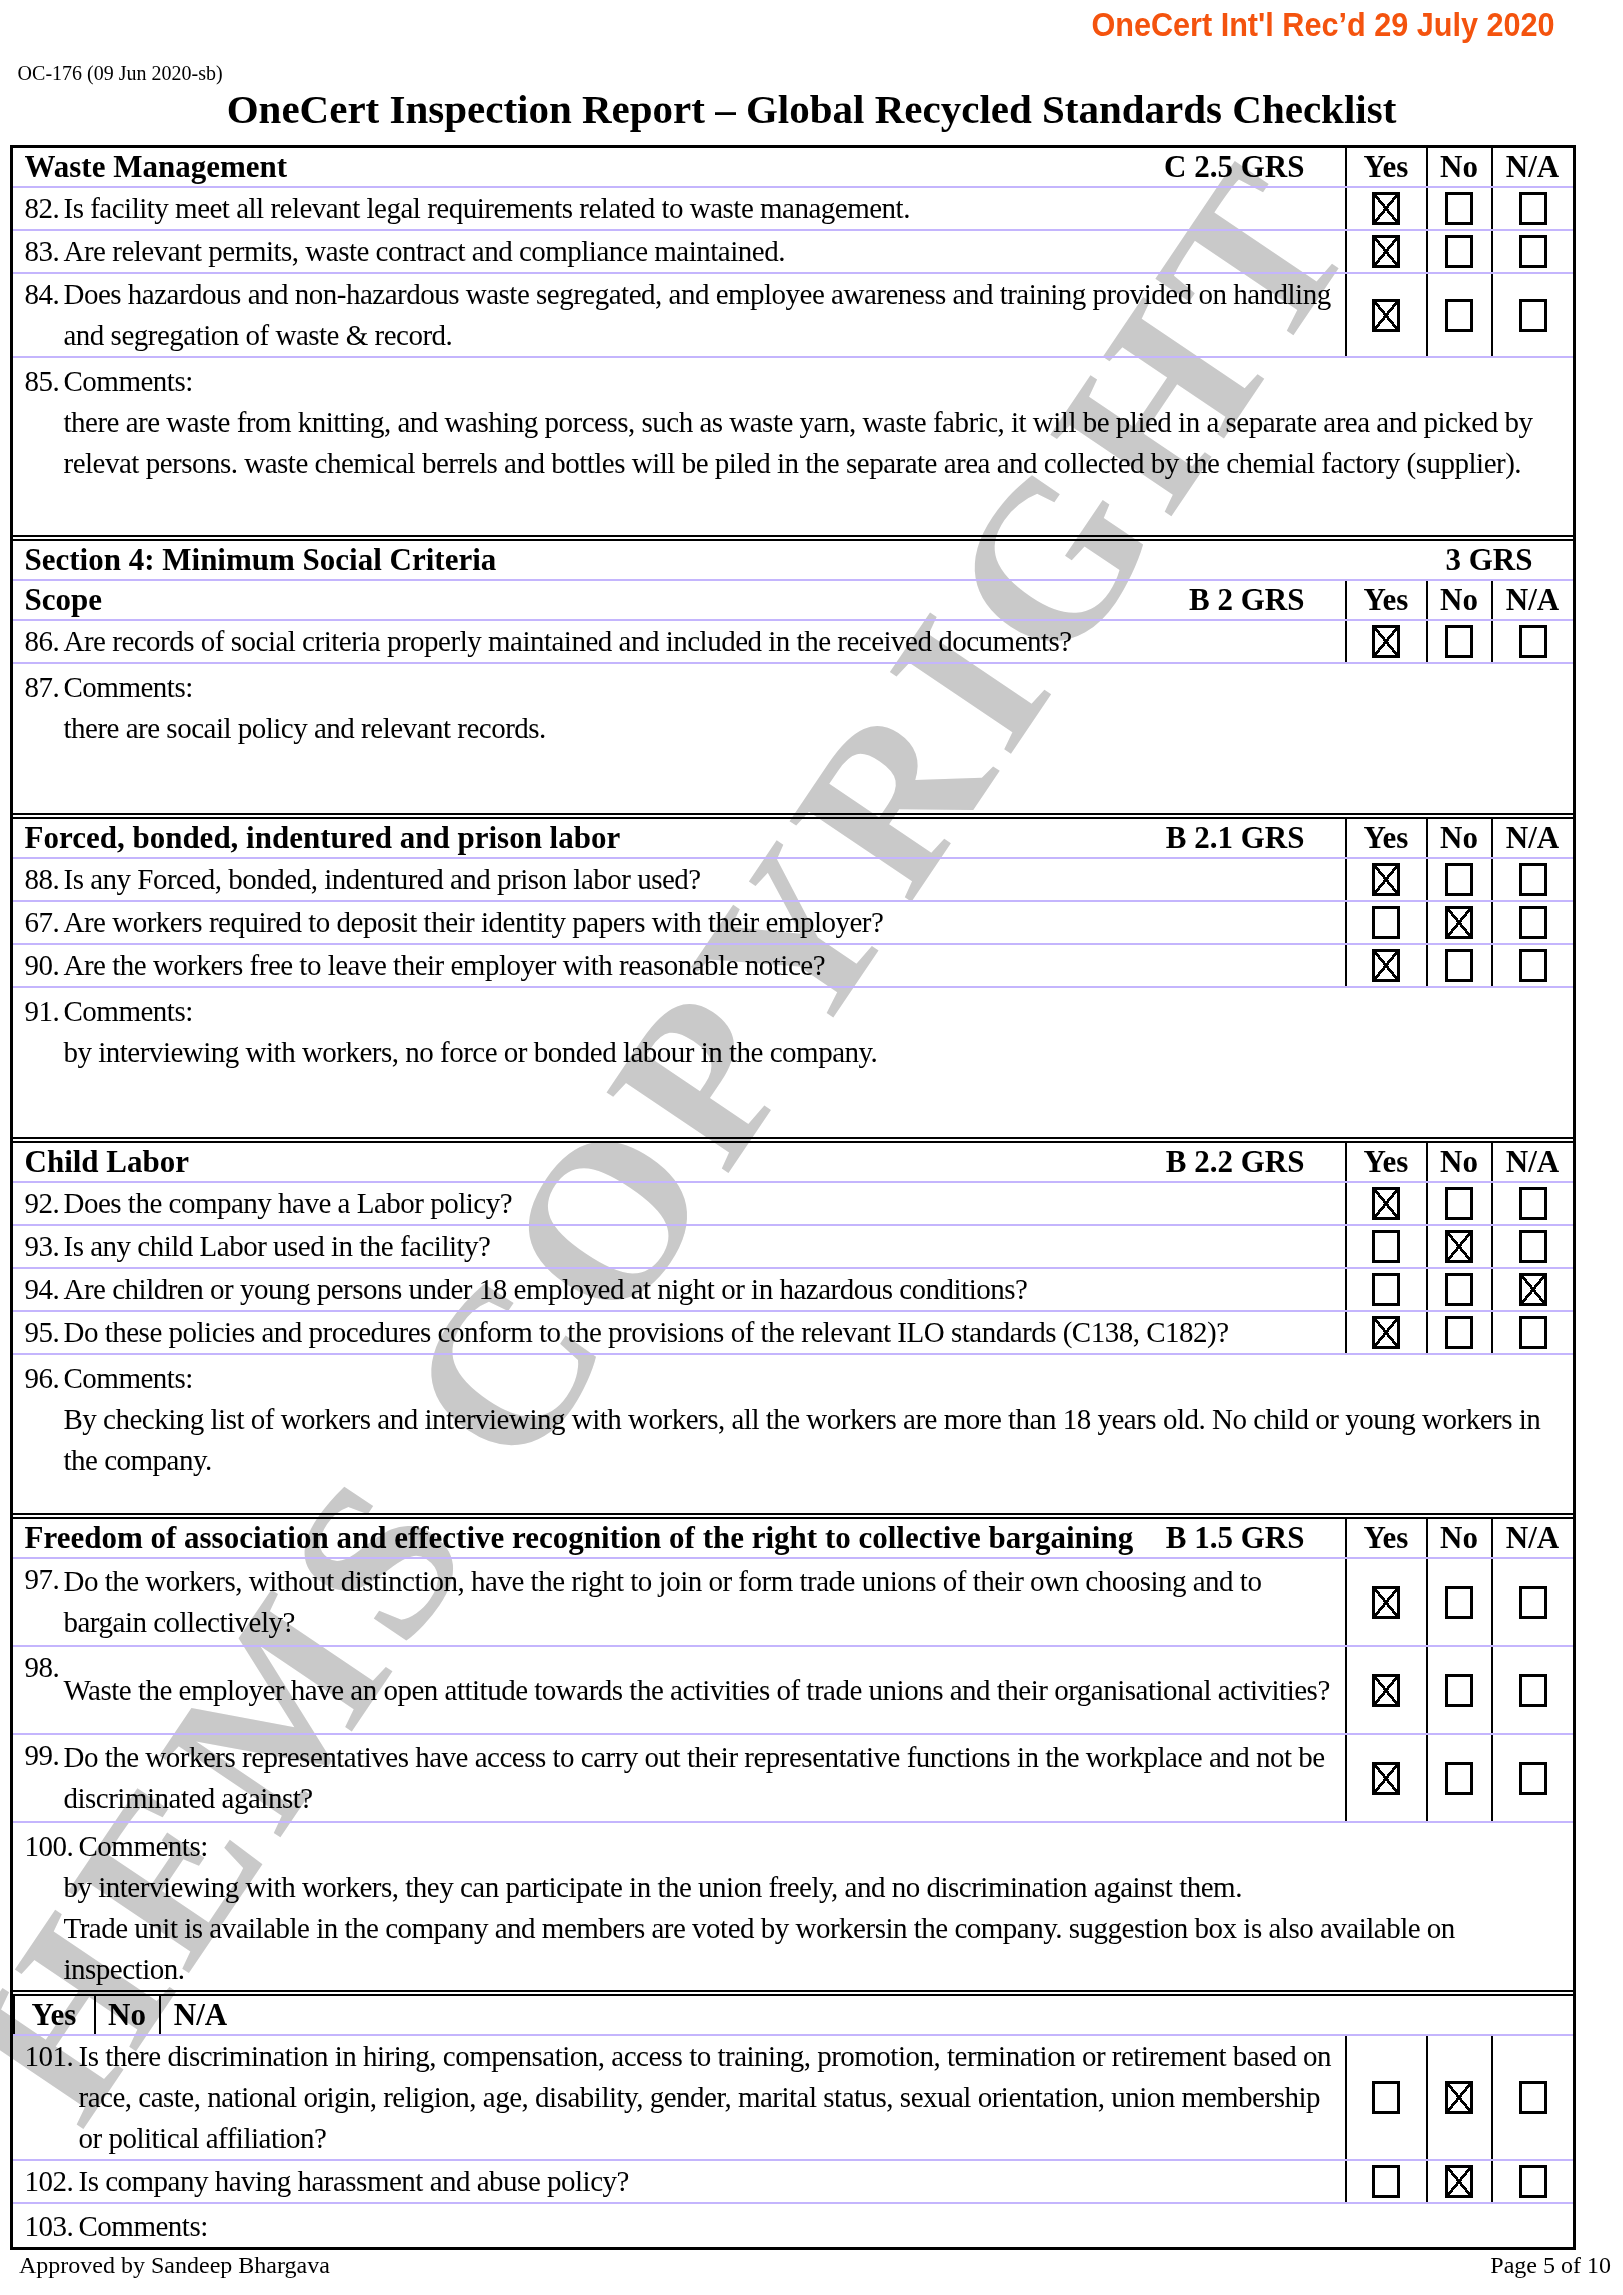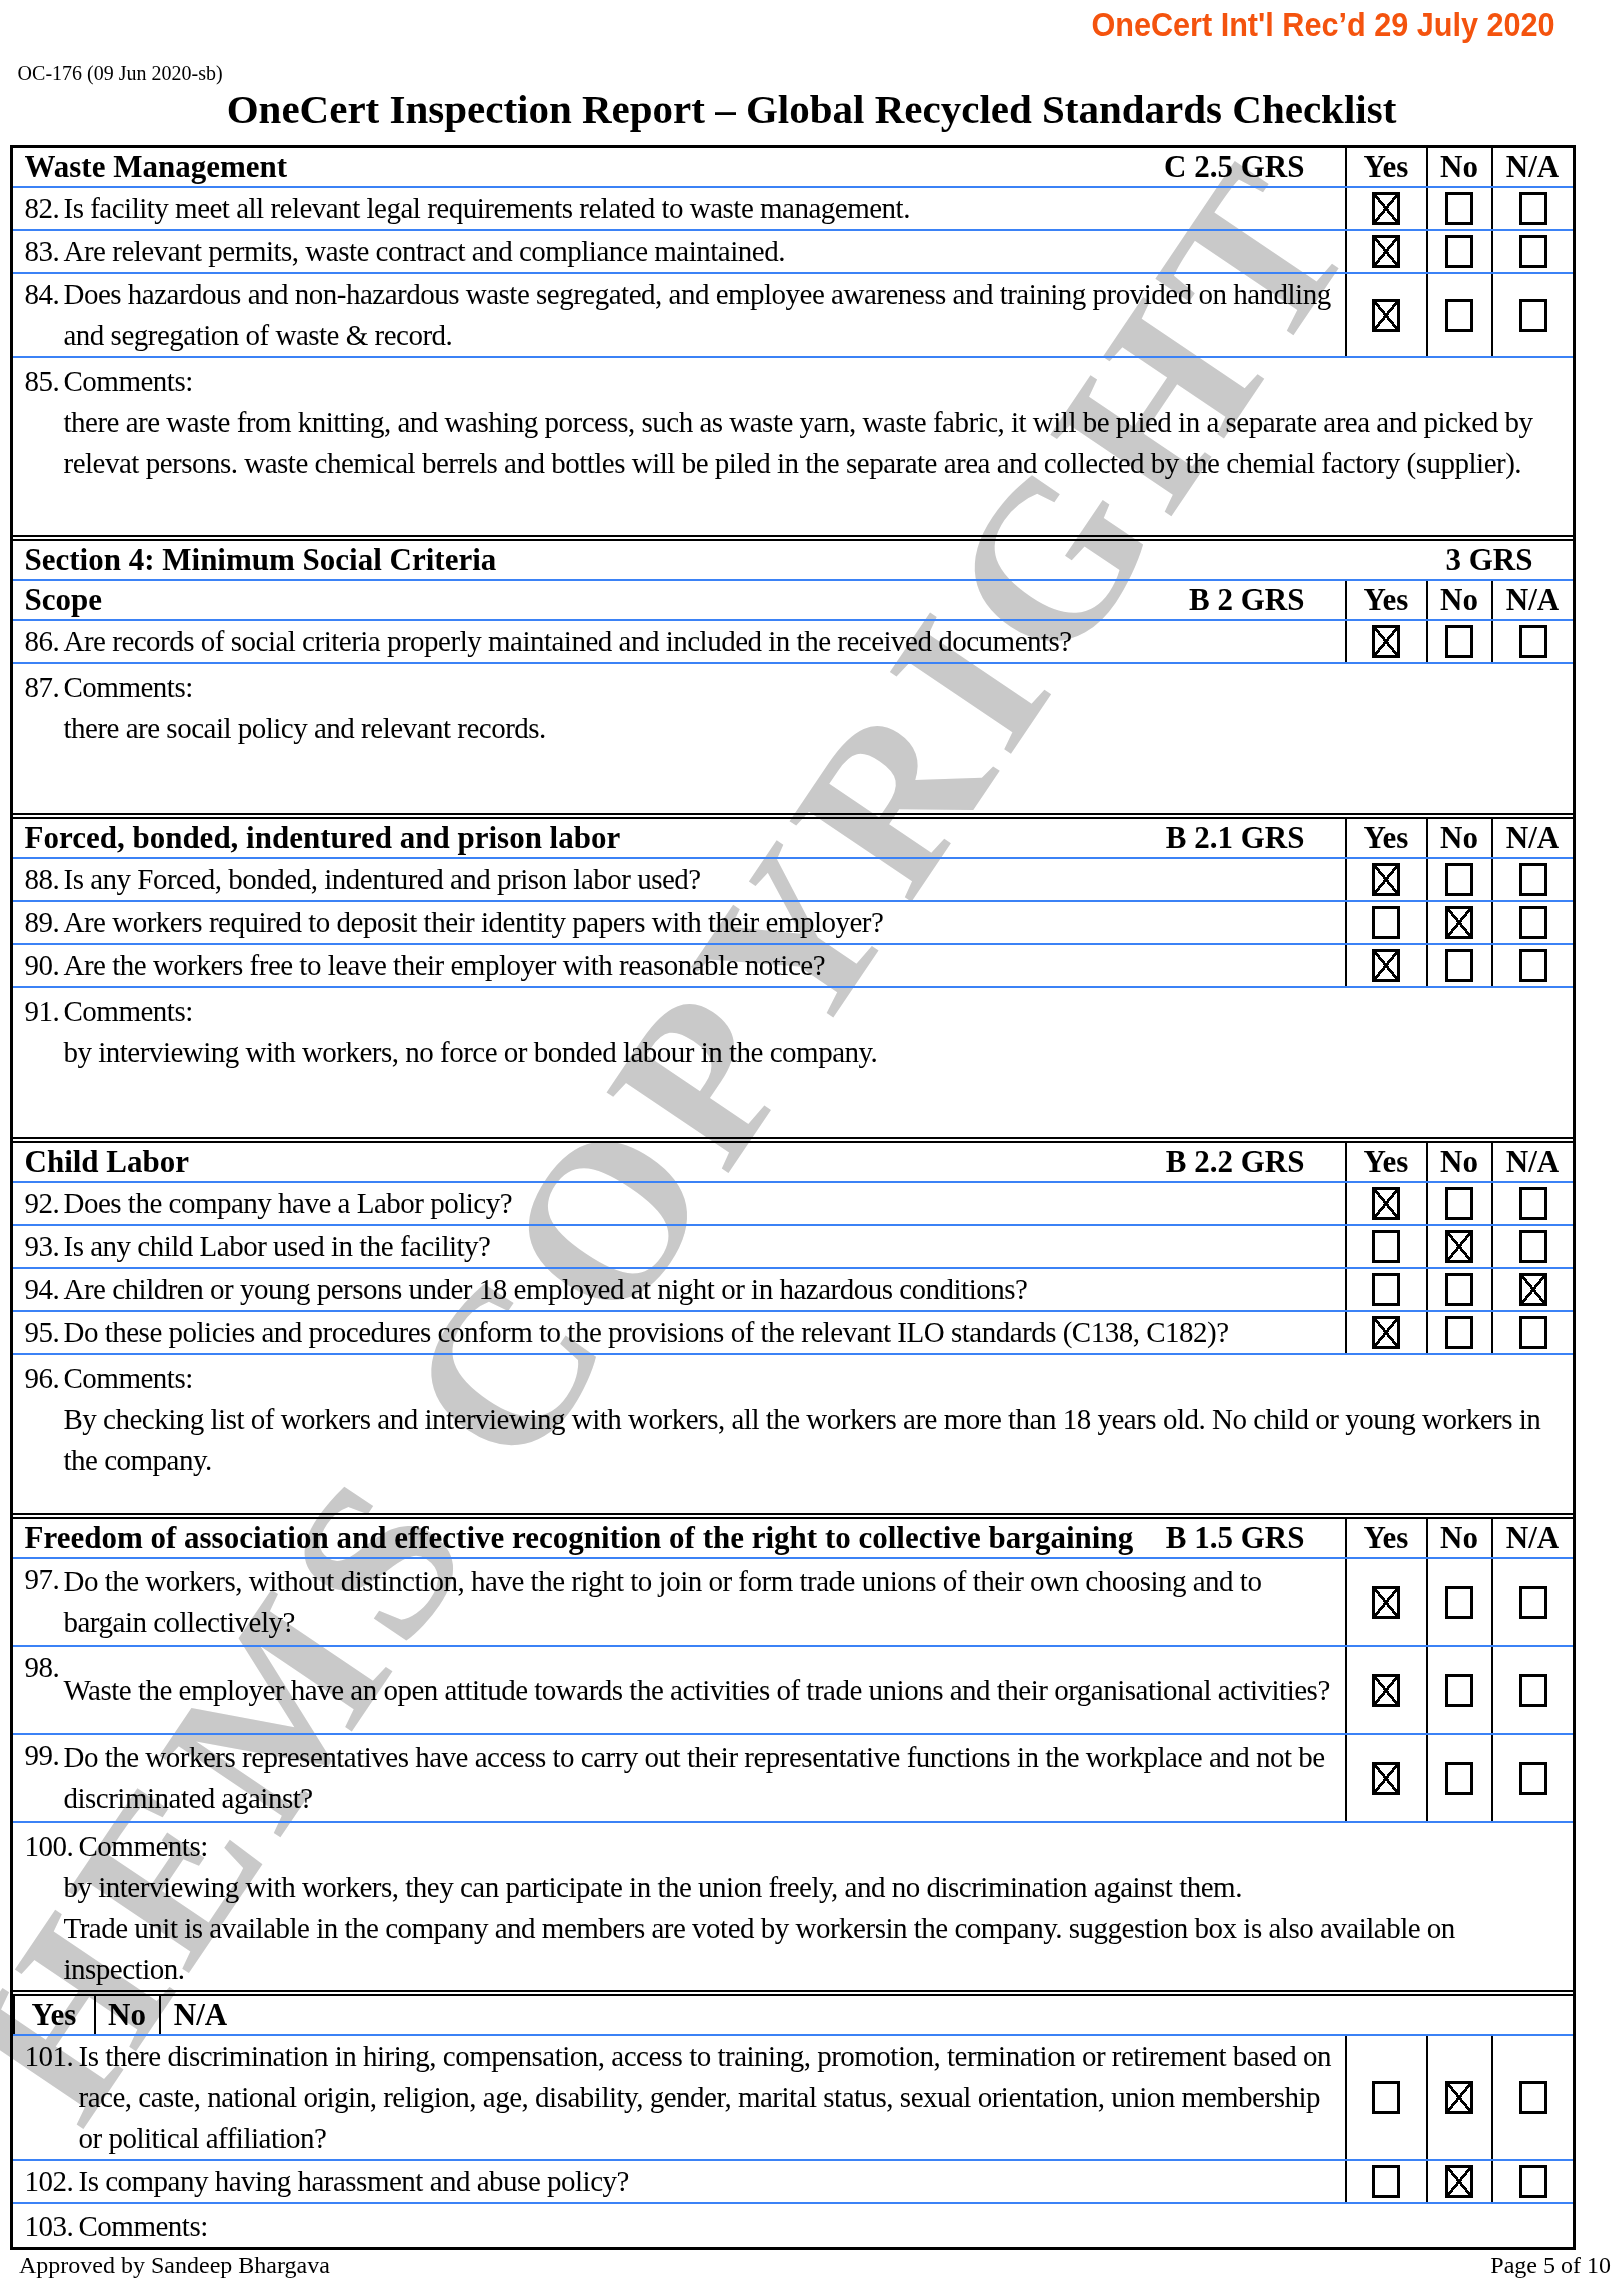--- a/index.html
+++ b/index.html
@@ -26,21 +26,21 @@
   .title {
     position:absolute; top:85px; left:0; width:100%;
     text-align:center; font-size:41px; font-weight:bold; white-space:nowrap;
   }
   
   .table {
     position:absolute; left:9.5px; top:145px; width:1566px;
     border:3.4px solid #000; box-sizing:border-box; background:transparent;
   }
   .trow { display:flex; align-items:stretch; }
-  .trow + .trow { border-top:2px solid #3b82f6; }
+  .trow + .trow { border-top:2px solid #c4b5fd; }
   .trow.sep { border-top:6.8px double #000; }
   .qcell {
     flex:1 1 auto; min-width:0; display:flex; align-items:center;
     padding-left:12px; box-sizing:border-box;
   }
   .acell {
     flex:0 0 81px; border-left:2px solid #000; box-sizing:border-box;
     display:flex; align-items:center; justify-content:center;
   }
   .acell.no  { flex-basis:65px; }
@@ -242,21 +242,21 @@
       <div class="acell no">
           <span class="cb"></span>
         </div>
       <div class="acell na">
           <span class="cb"></span>
         </div>
     </div>
 
     <div class="trow q q1">
       <div class="qcell">
-        <span class="num">89.</span>
+        <span class="num">67.</span>
         <span class="qtext">Are workers required to deposit their identity papers with their employer?</span>
       </div>
       <div class="acell">
           <span class="cb"></span>
         </div>
       <div class="acell no">
           <span class="cb checked"></span>
         </div>
       <div class="acell na">
           <span class="cb"></span>

